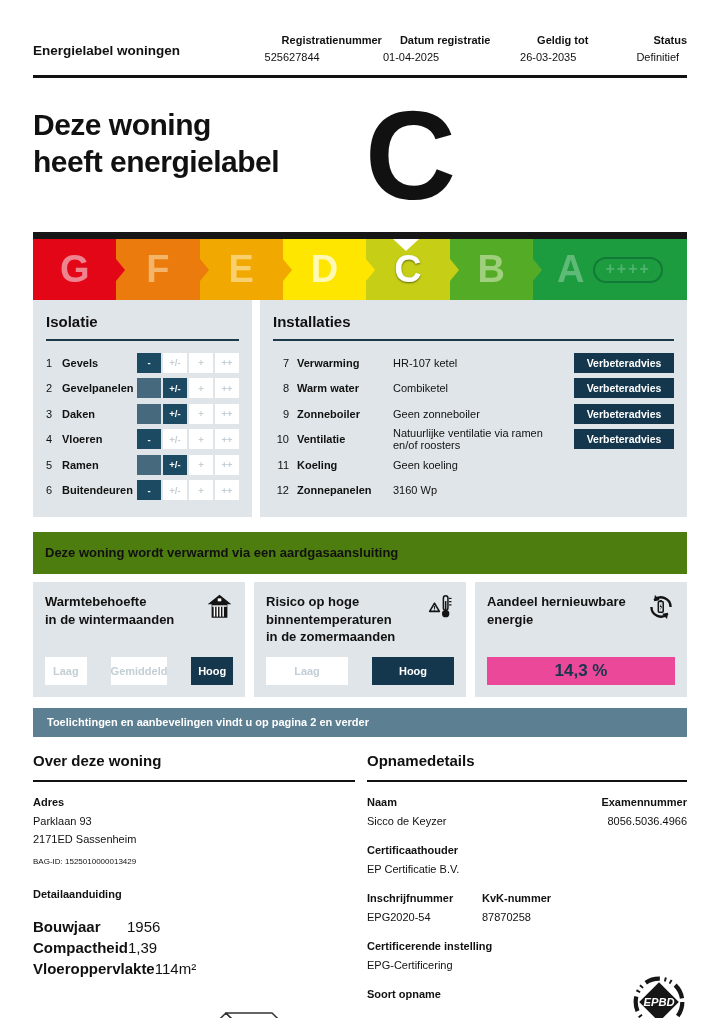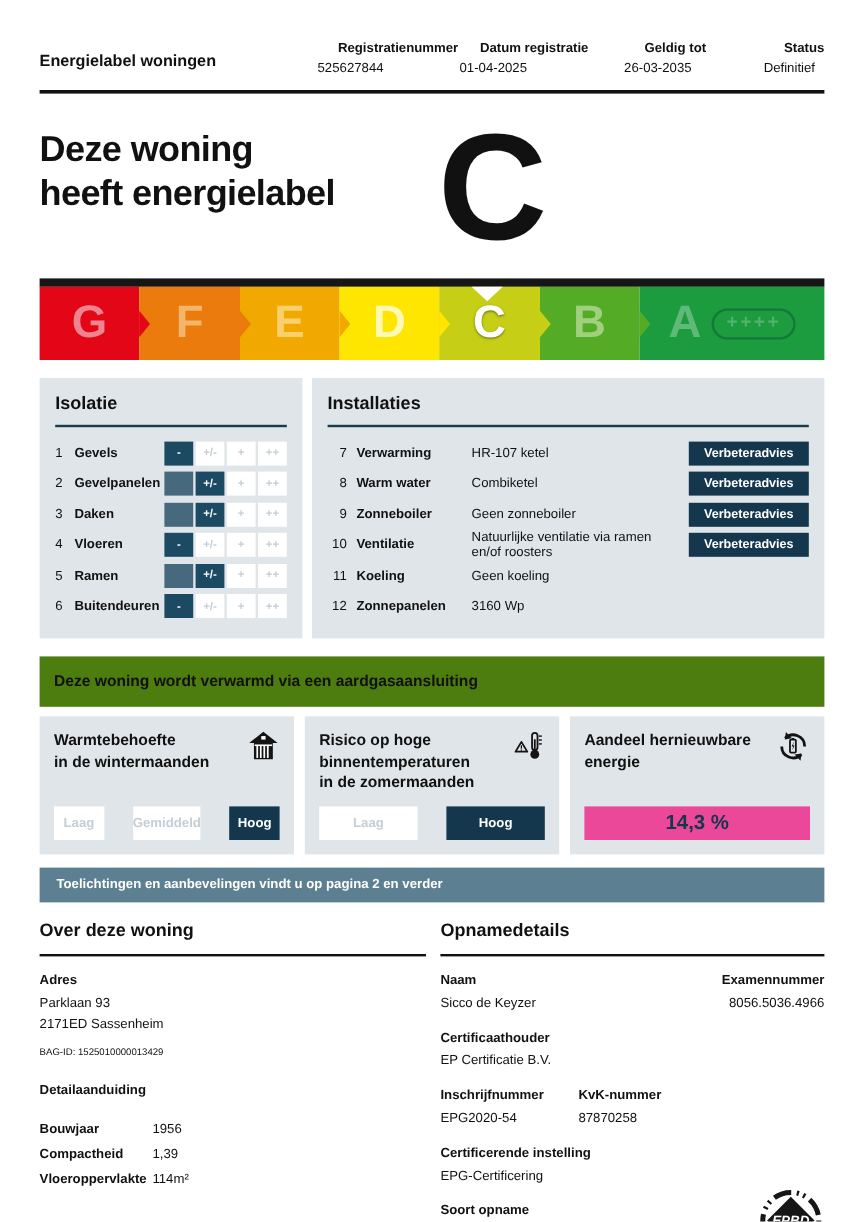--- a/index.html
+++ b/index.html
@@ -37,21 +37,21 @@
       transform: translateY(-50%); width: 0; height: 0;
       border-left: 9px solid var(--segcolor); border-top: 11px solid transparent;
       border-bottom: 11px solid transparent; z-index: 3; }
   .seg-letter { font-size: 38px; font-weight: bold; }
   .seg-selected .seg-letter { color: #fff; text-shadow: 0 1px 2px rgba(40,50,0,.65); }
   .seg-a { flex: 1.85; gap: 9px; }
   .plus-badge { border: 2px solid #127a37; color: #4eb46d; border-radius: 14px;
       font-size: 16px; font-weight: bold; padding: 1px 10px 3px; letter-spacing: 2px; }
 
   
-  .mid { display: flex; gap: 8px; margin-top: 15px; }
+  .mid { display: flex; gap: 8px; }
   .panel { background: #dfe5e9; padding: 13px 13px 14px; }
   .panel-iso { width: 219px; }
   .panel-inst { flex: 1; }
   .sec-title { font-size: 15px; font-weight: bold; border-bottom: 2px solid #1c3a49;
       padding-bottom: 9px; margin-bottom: 9px; }
   .iso-row, .inst-row { display: flex; align-items: center; height: 25.5px; font-size: 11px; }
   .iso-num { width: 10px; }
   .iso-label { font-weight: bold; margin-left: 6px; flex: 1; }
   .cells { display: flex; gap: 2px; }
   .cell { width: 24px; height: 20px; background: #fff; color: #c3ced5; font-size: 9.5px;
@@ -89,21 +89,21 @@
 
   
   .details { display: flex; gap: 12px; margin-top: 15px; }
   .col-left { width: 322px; } .col-right { flex: 1; }
   .col-title { font-size: 15px; font-weight: bold; border-bottom: 2px solid #111; padding-bottom: 11px; }
   .blk-label { font-size: 11px; font-weight: bold; margin-top: 14px; margin-bottom: 4px; }
   .blk-line { font-size: 11px; line-height: 18px; }
   .bag { font-size: 8px; margin-top: 9px; }
   .detail-flex { display: flex; margin-top: 8px; justify-content: center; flex-direction: column; }
   .facts { width: 134px; }
-  .fact { display: flex; font-size: 11px; line-height: 21px; }
+  .fact { display: flex; font-size: 15px; line-height: 21px; }
   .fact .f-lbl { font-weight: bold; flex: 1; }
   .fact .f-val { width: 40px; }
   .woning { display: flex; align-items: flex-start; margin-top: 24px; }
   .woning-text { width: 168px; }
   .row2 { display: flex; justify-content: space-between; }
   .ta-r { text-align: right; }
   .sub-col { width: 115px; }
   .soort-row { display: flex; justify-content: space-between; align-items: flex-start; }
 </style>
 </head>

